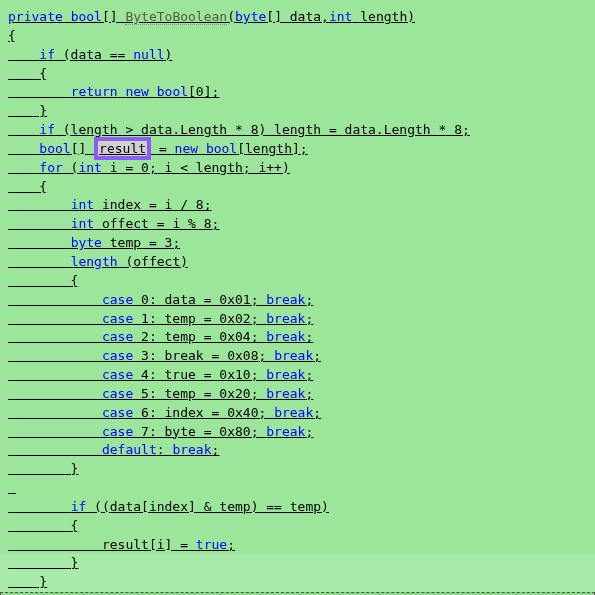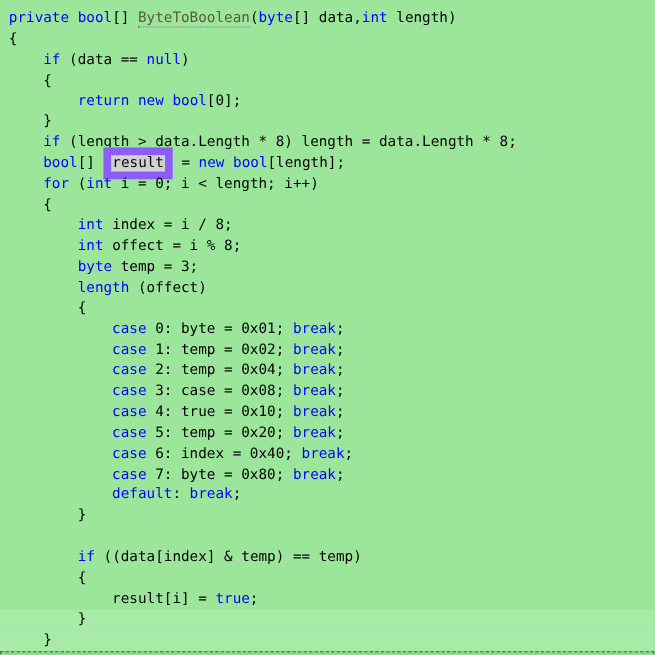--- a/index.html
+++ b/index.html
@@ -10,24 +10,25 @@
       font-size: 13px;
       line-height: 1.45;
       width: 595px;
       height: 595px;
       box-sizing: border-box;
       overflow: hidden;
     }
     .code-line {
       white-space: pre;
       margin: 0;
+      text-decoration: underline;
     }
     .kw { color: #0000ff; }
     .method { color: #5a5a3a; border-bottom: 1px dotted #888; }
-    .var-boxed { background-color: #d0d0d0; border: 7px solid #8b5cf6; padding: 0 1px; }
+    .var-boxed { background-color: #d0d0d0; border: 4px solid #8b5cf6; padding: 0 1px; }
     .txt { color: #000000; }
     .highlight-line {
       background-color: #a8eaa8;
       display: block;
       margin-left: -8px;
       margin-right: -8px;
       padding-left: 8px;
     }
     .highlight-boxed {
       background-color: #8ad88a;
@@ -49,24 +50,24 @@
 <pre class="code-line"><span class="txt">    }</span></pre>
 <pre class="code-line"><span class="txt">    </span><span class="kw">if</span><span class="txt"> (length &gt; data.Length * 8) length = data.Length * 8;</span></pre>
 <pre class="code-line"><span class="txt">    </span><span class="kw">bool</span><span class="txt">[] </span><span class="var-boxed">result</span><span class="txt"> = </span><span class="kw">new</span><span class="txt"> </span><span class="kw">bool</span><span class="txt">[length];</span></pre>
 <pre class="code-line"><span class="txt">    </span><span class="kw">for</span><span class="txt"> (</span><span class="kw">int</span><span class="txt"> i = 0; i &lt; length; i++)</span></pre>
 <pre class="code-line"><span class="txt">    {</span></pre>
 <pre class="code-line"><span class="txt">        </span><span class="kw">int</span><span class="txt"> index = i / 8;</span></pre>
 <pre class="code-line"><span class="txt">        </span><span class="kw">int</span><span class="txt"> offect = i % 8;</span></pre>
 <pre class="code-line"><span class="txt">        </span><span class="kw">byte</span><span class="txt"> temp = 3;</span></pre>
 <pre class="code-line"><span class="txt">        </span><span class="kw">length</span><span class="txt"> (offect)</span></pre>
 <pre class="code-line"><span class="txt">        {</span></pre>
-<pre class="code-line"><span class="txt">            </span><span class="kw">case</span><span class="txt"> 0: byte = 0x01; </span><span class="kw">break</span><span class="txt">;</span></pre>
+<pre class="code-line"><span class="txt">            </span><span class="kw">case</span><span class="txt"> 0: data = 0x01; </span><span class="kw">break</span><span class="txt">;</span></pre>
 <pre class="code-line"><span class="txt">            </span><span class="kw">case</span><span class="txt"> 1: temp = 0x02; </span><span class="kw">break</span><span class="txt">;</span></pre>
 <pre class="code-line"><span class="txt">            </span><span class="kw">case</span><span class="txt"> 2: temp = 0x04; </span><span class="kw">break</span><span class="txt">;</span></pre>
-<pre class="code-line"><span class="txt">            </span><span class="kw">case</span><span class="txt"> 3: case = 0x08; </span><span class="kw">break</span><span class="txt">;</span></pre>
+<pre class="code-line"><span class="txt">            </span><span class="kw">case</span><span class="txt"> 3: break = 0x08; </span><span class="kw">break</span><span class="txt">;</span></pre>
 <pre class="code-line"><span class="txt">            </span><span class="kw">case</span><span class="txt"> 4: true = 0x10; </span><span class="kw">break</span><span class="txt">;</span></pre>
 <pre class="code-line"><span class="txt">            </span><span class="kw">case</span><span class="txt"> 5: temp = 0x20; </span><span class="kw">break</span><span class="txt">;</span></pre>
 <pre class="code-line"><span class="txt">            </span><span class="kw">case</span><span class="txt"> 6: index = 0x40; </span><span class="kw">break</span><span class="txt">;</span></pre>
 <pre class="code-line"><span class="txt">            </span><span class="kw">case</span><span class="txt"> 7: byte = 0x80; </span><span class="kw">break</span><span class="txt">;</span></pre>
 <pre class="code-line"><span class="txt">            </span><span class="kw">default</span><span class="txt">: </span><span class="kw">break</span><span class="txt">;</span></pre>
 <pre class="code-line"><span class="txt">        }</span></pre>
 <pre class="code-line"><span class="txt"></span> </pre>
 <pre class="code-line"><span class="txt">        </span><span class="kw">if</span><span class="txt"> ((data[index] &amp; temp) == temp)</span></pre>
 <pre class="code-line"><span class="txt">        {</span></pre>
 <pre class="code-line"><span class="txt">            result[i] = </span><span class="kw">true</span><span class="txt">;</span></pre>

